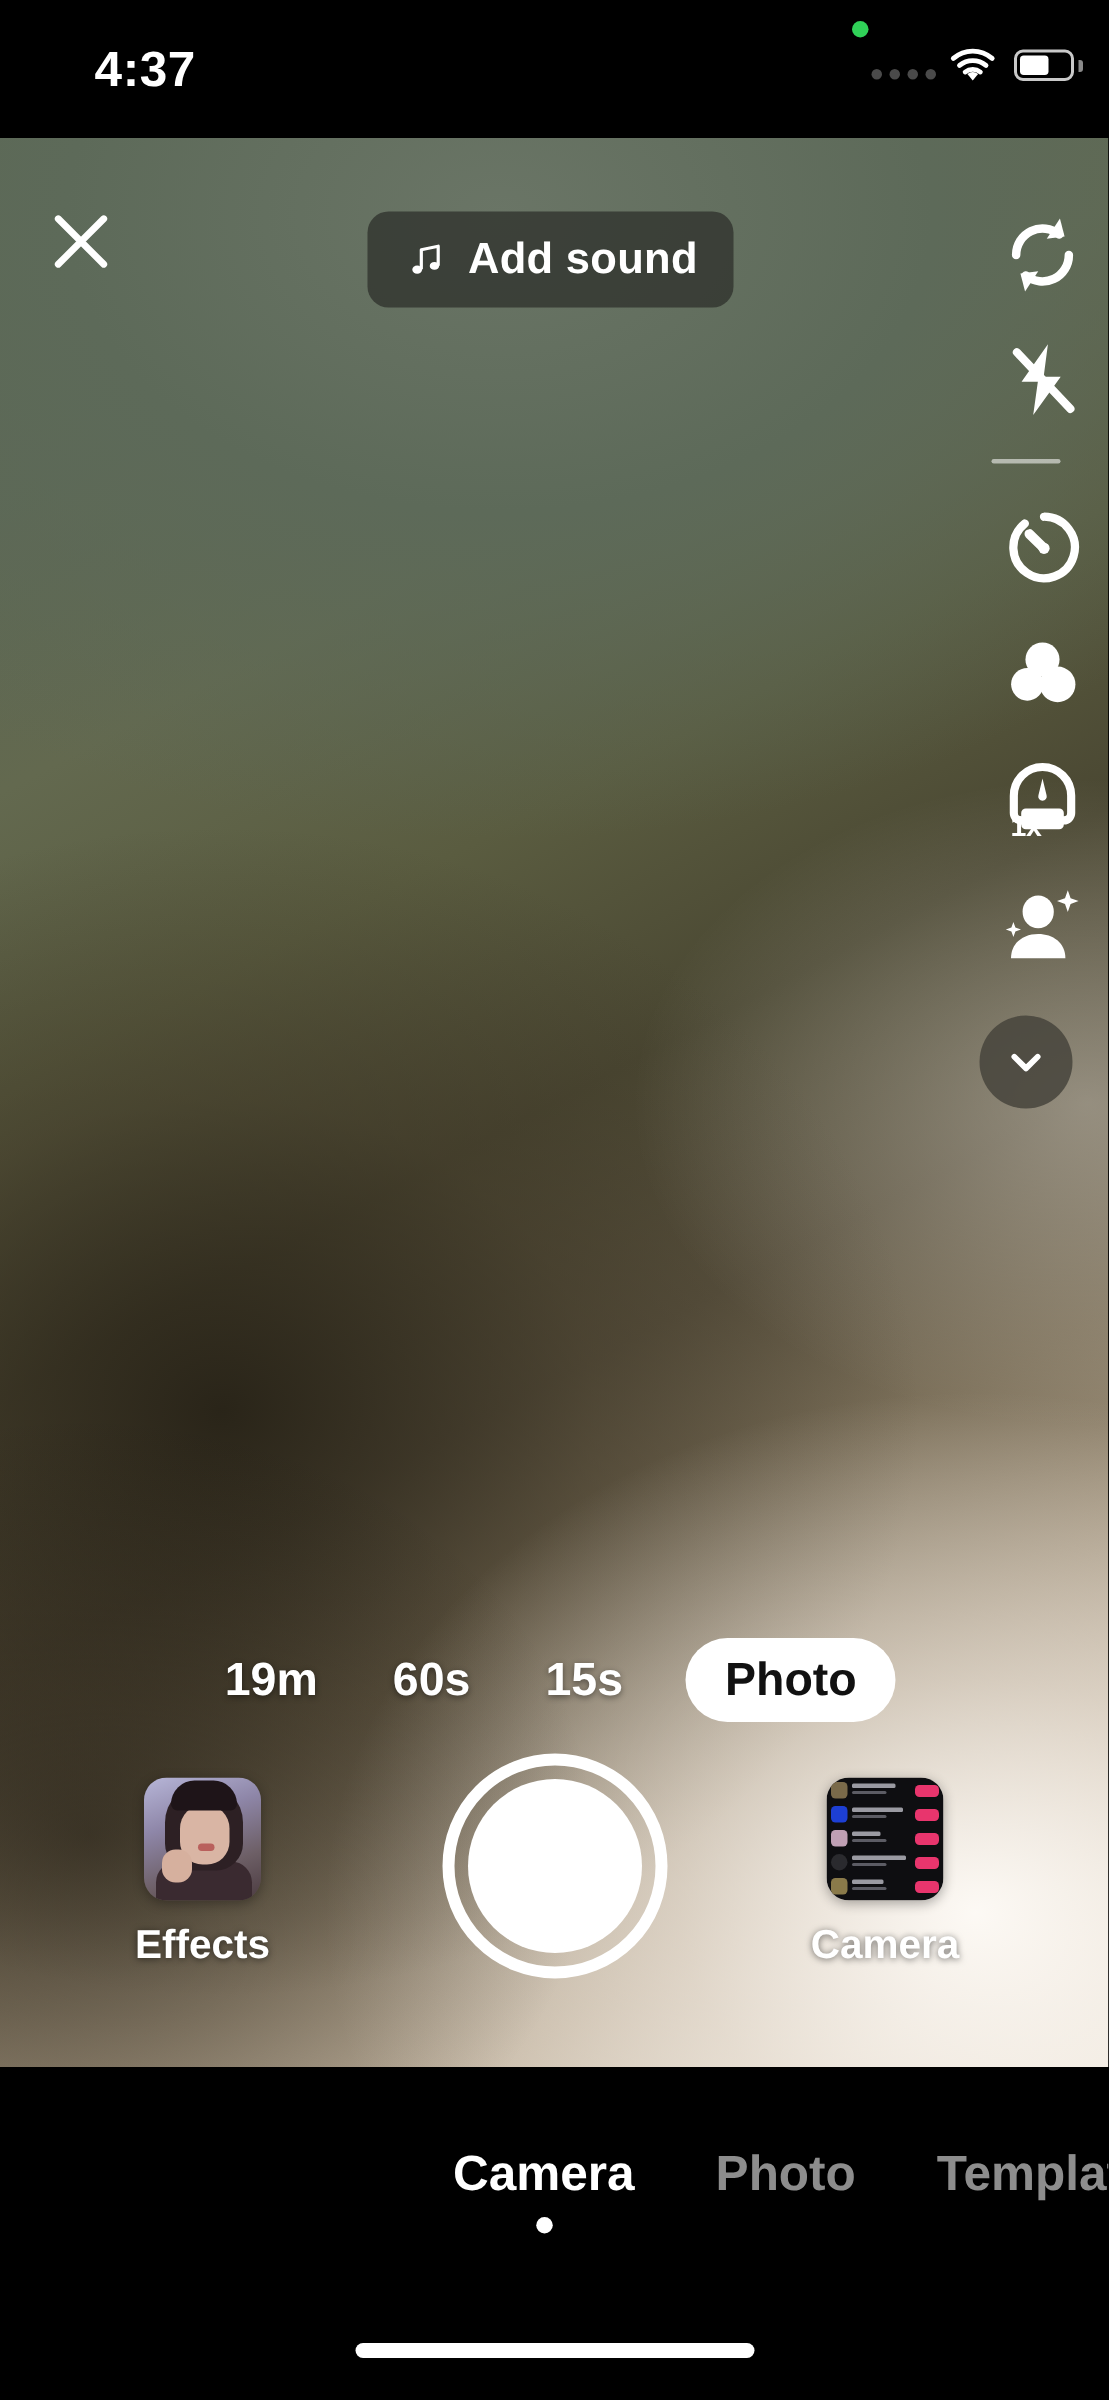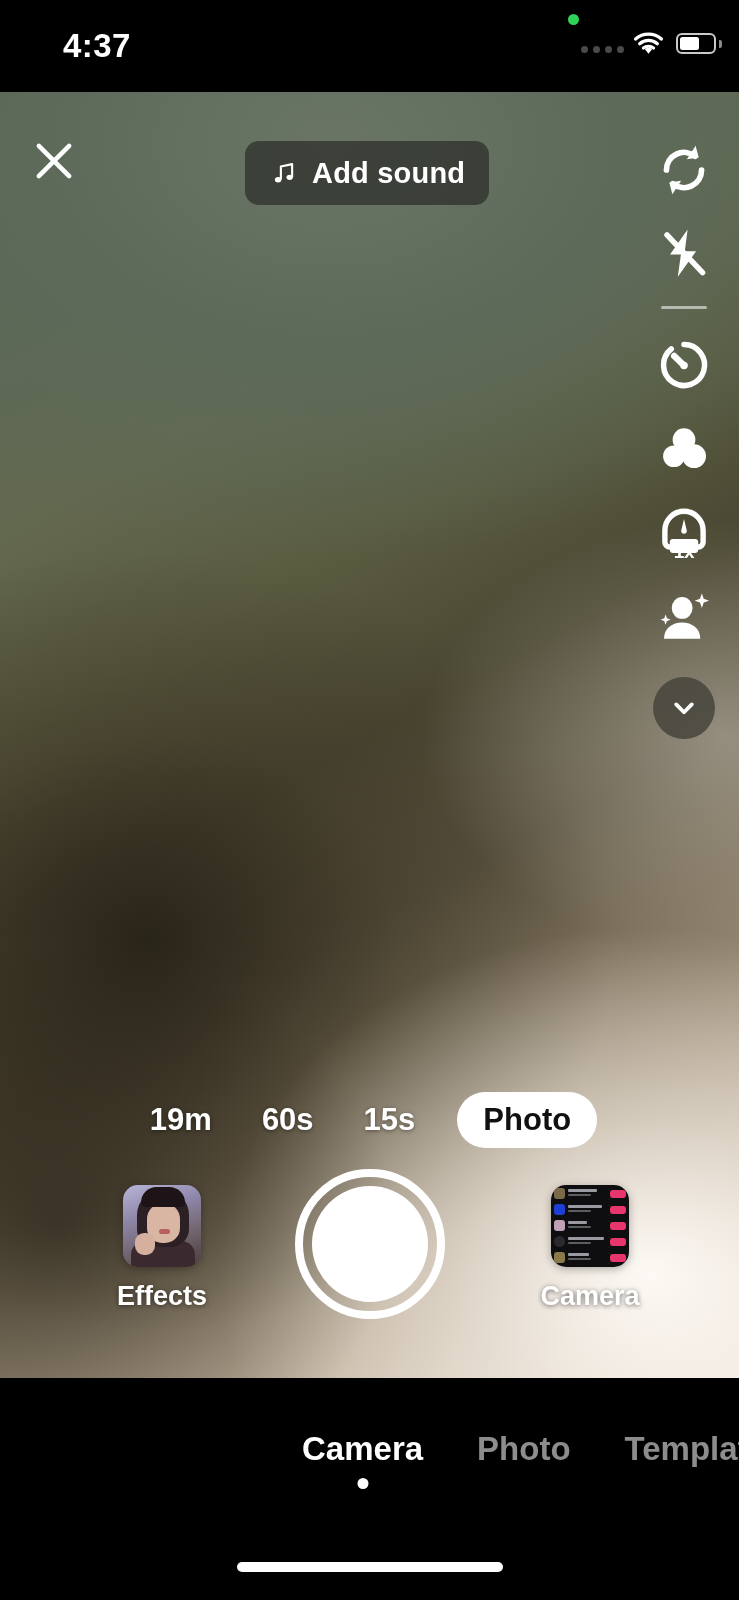--- a/index.html
+++ b/index.html
@@ -82,21 +82,21 @@
   .sound-pill .label { color:#fff; font-size:29px; font-weight:700; letter-spacing:.2px; }
 
   
   .sidebar {
     position:absolute; top:128px; right:0; width:110px;
     z-index:20;
     display:flex; flex-direction:column; align-items:center;
   }
   .side-item {
     width:84px; height:84px;
-    display:flex; align-items:center; justify-content:center;
+    display:flex; align-items:center; justify-content:flex-end;
     cursor:pointer; position:relative;
   }
   .side-divider {
     width:46px; height:3px; border-radius:2px;
     background:rgba(255,255,255,.55);
     margin:10px 0 14px 0;
   }
   .chevron-btn {
     width:62px; height:62px; border-radius:50%;
     background:rgba(70,68,60,.85);
@@ -136,21 +136,21 @@
     width:150px; height:150px; border-radius:50%;
     border:8px solid #fff;
     display:flex; align-items:center; justify-content:center;
     cursor:pointer;
   }
   .shutter-inner {
     width:116px; height:116px; border-radius:50%;
     background:#fff;
   }
   .side-tool { position:absolute; top:0; width:180px; text-align:center; cursor:pointer; }
-  .side-tool.left { left:72px; }
+  .side-tool.left { left:45px; }
   .side-tool.right { left:500px; }
   .thumb {
     width:78px; height:82px; border-radius:15px;
     margin:0 auto; overflow:hidden; position:relative;
     box-shadow:0 2px 8px rgba(0,0,0,.3);
   }
   .thumb-label {
     margin-top:14px; color:#fff; font-size:27px; font-weight:600;
     text-shadow:0 1px 5px rgba(0,0,0,.55);
   }

